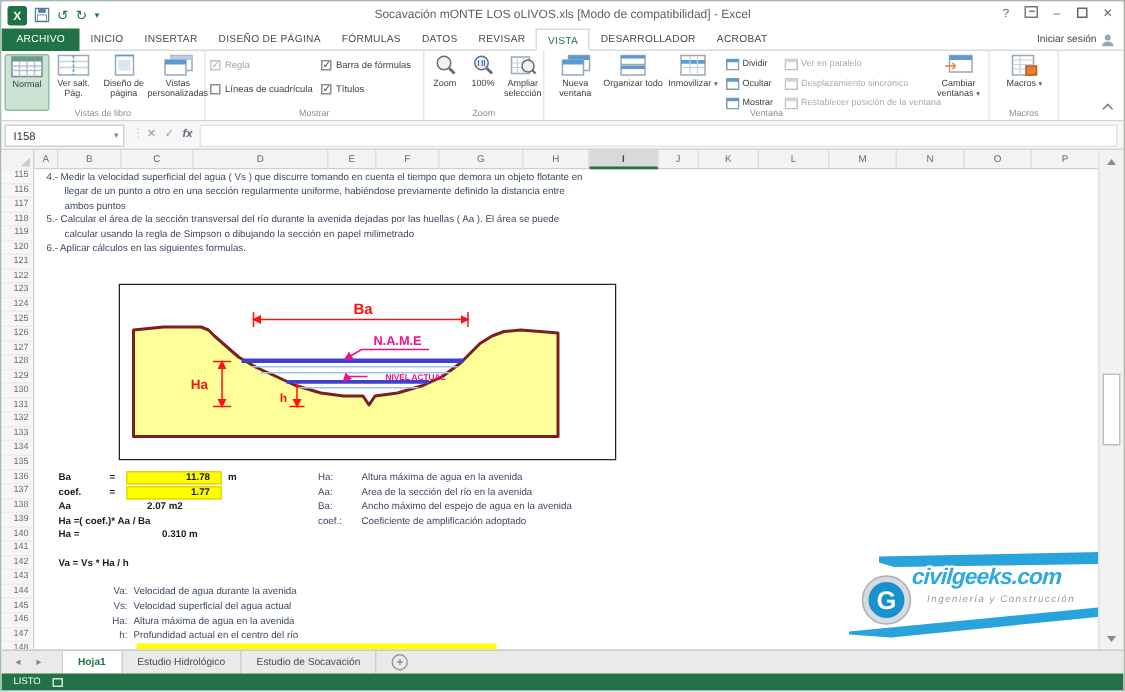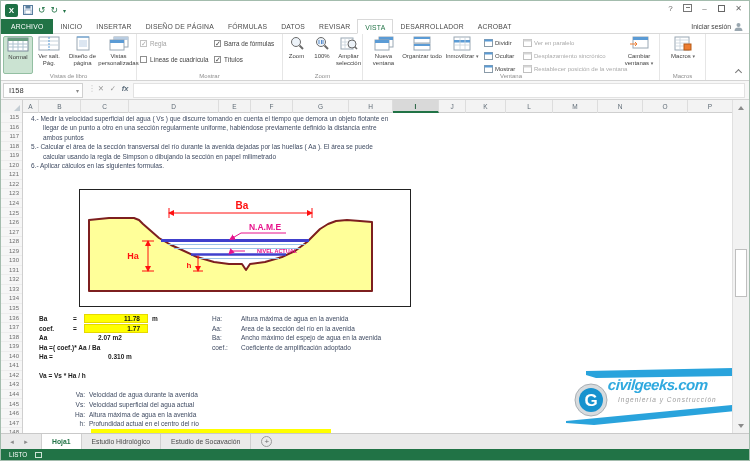--- a/index.html
+++ b/index.html
@@ -90,20 +90,21 @@
       <div class="excel-logo">X</div>
       <svg width="10" height="10">
           <rect x="0.5" y="0.5" width="9" height="9" fill="#EAF1F8" stroke="#5A7E9E"></rect>
           <rect x="2.5" y="0.5" width="5" height="3" fill="#5A7E9E"></rect>
           <rect x="2" y="5" width="6" height="4" fill="#fff" stroke="#5A7E9E" stroke-width="0.5"></rect>
         </svg>
       <span class="qbtn">↺</span>
       <span class="qbtn">↻</span>
       <span class="qmore">▾</span>
     </div>
+    <div class="title">Socavación mONTE LOS oLIVOS.xls  [Modo de compatibilidad] - Excel</div>
     <div class="winctl">
       <span class="wbtn">?</span>
       <span class="wbtn"><span class="ribbonopt"></span></span>
       <span class="wbtn">–</span>
       <span class="wbtn"><span class="restore-box"></span></span>
       <span class="wbtn">✕</span>
     </div>
   </div>
 
   <div id="tabrow">

